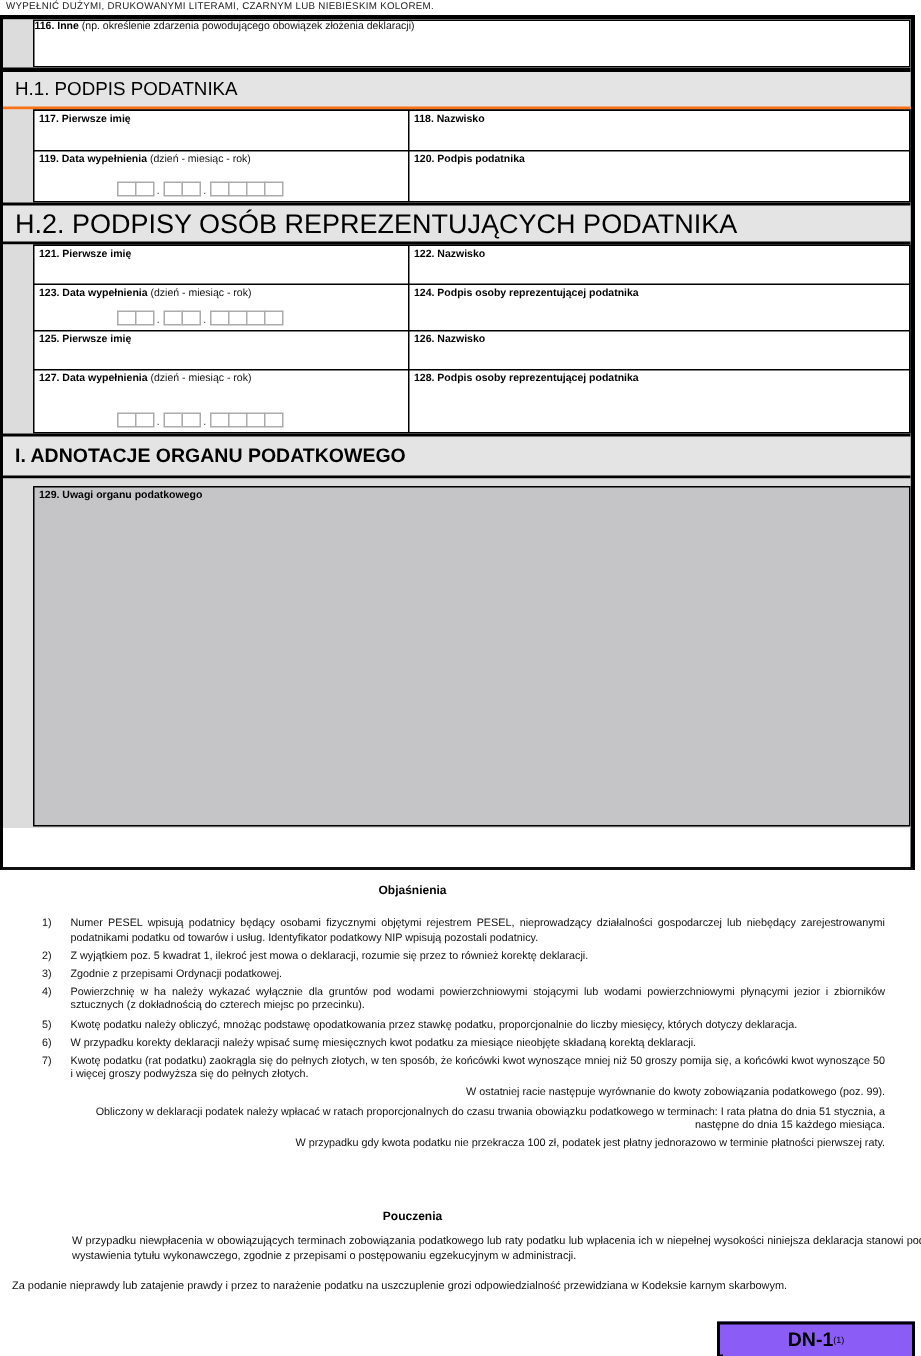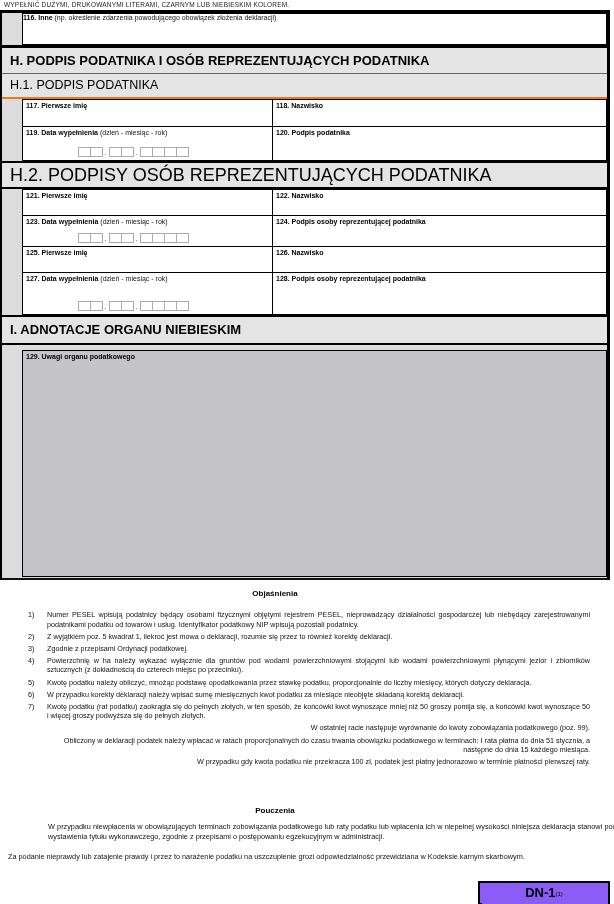--- a/index.html
+++ b/index.html
@@ -81,21 +81,20 @@
 
   <div class="row r116 gutter-bg">
     <div class="cellbox">
       <div class="flabel">
         <span class="fnum">116. Inne</span>
         <span class="fhint">(np. określenie zdarzenia powodującego obowiązek złożenia deklaracji)</span>
       </div>
     </div>
   </div>
 
-  <div class="row hbar">H. PODPIS PODATNIKA I OSÓB REPREZENTUJĄCYCH PODATNIKA</div>
 
   <div class="row h1bar">H.1. PODPIS PODATNIKA</div>
 
   <div class="row fgrid gutter-bg" style="height:62px;">
     <div class="grid-inner" style="grid-template-rows:26px 1fr;">
       <div class="fcell">
         <div class="flabel"><span class="fnum">117. Pierwsze imię</span></div>
       </div>
       <div class="fcell">
         <div class="flabel"><span class="fnum">118. Nazwisko</span></div>
@@ -178,21 +177,21 @@
             <div class="dbx"></div>
             <div class="dbx"></div>
         </div>
       </div>
       <div class="fcell">
         <div class="flabel"><span class="fnum">128. Podpis osoby reprezentującej podatnika</span></div>
       </div>
     </div>
   </div>
 
-  <div class="row ibar">I. ADNOTACJE ORGANU NIEBIESKIM</div>
+  <div class="row ibar">I. ADNOTACJE ORGANU PODATKOWEGO</div>
 
   <div class="row i-band">
     <div class="notesbox">
       <div class="flabel"><span class="fnum">129. Uwagi organu podatkowego</span></div>
     </div>
   </div>
 
 </div>
 
 <div class="abs center-head" style="top:589px;">Objaśnienia</div>

